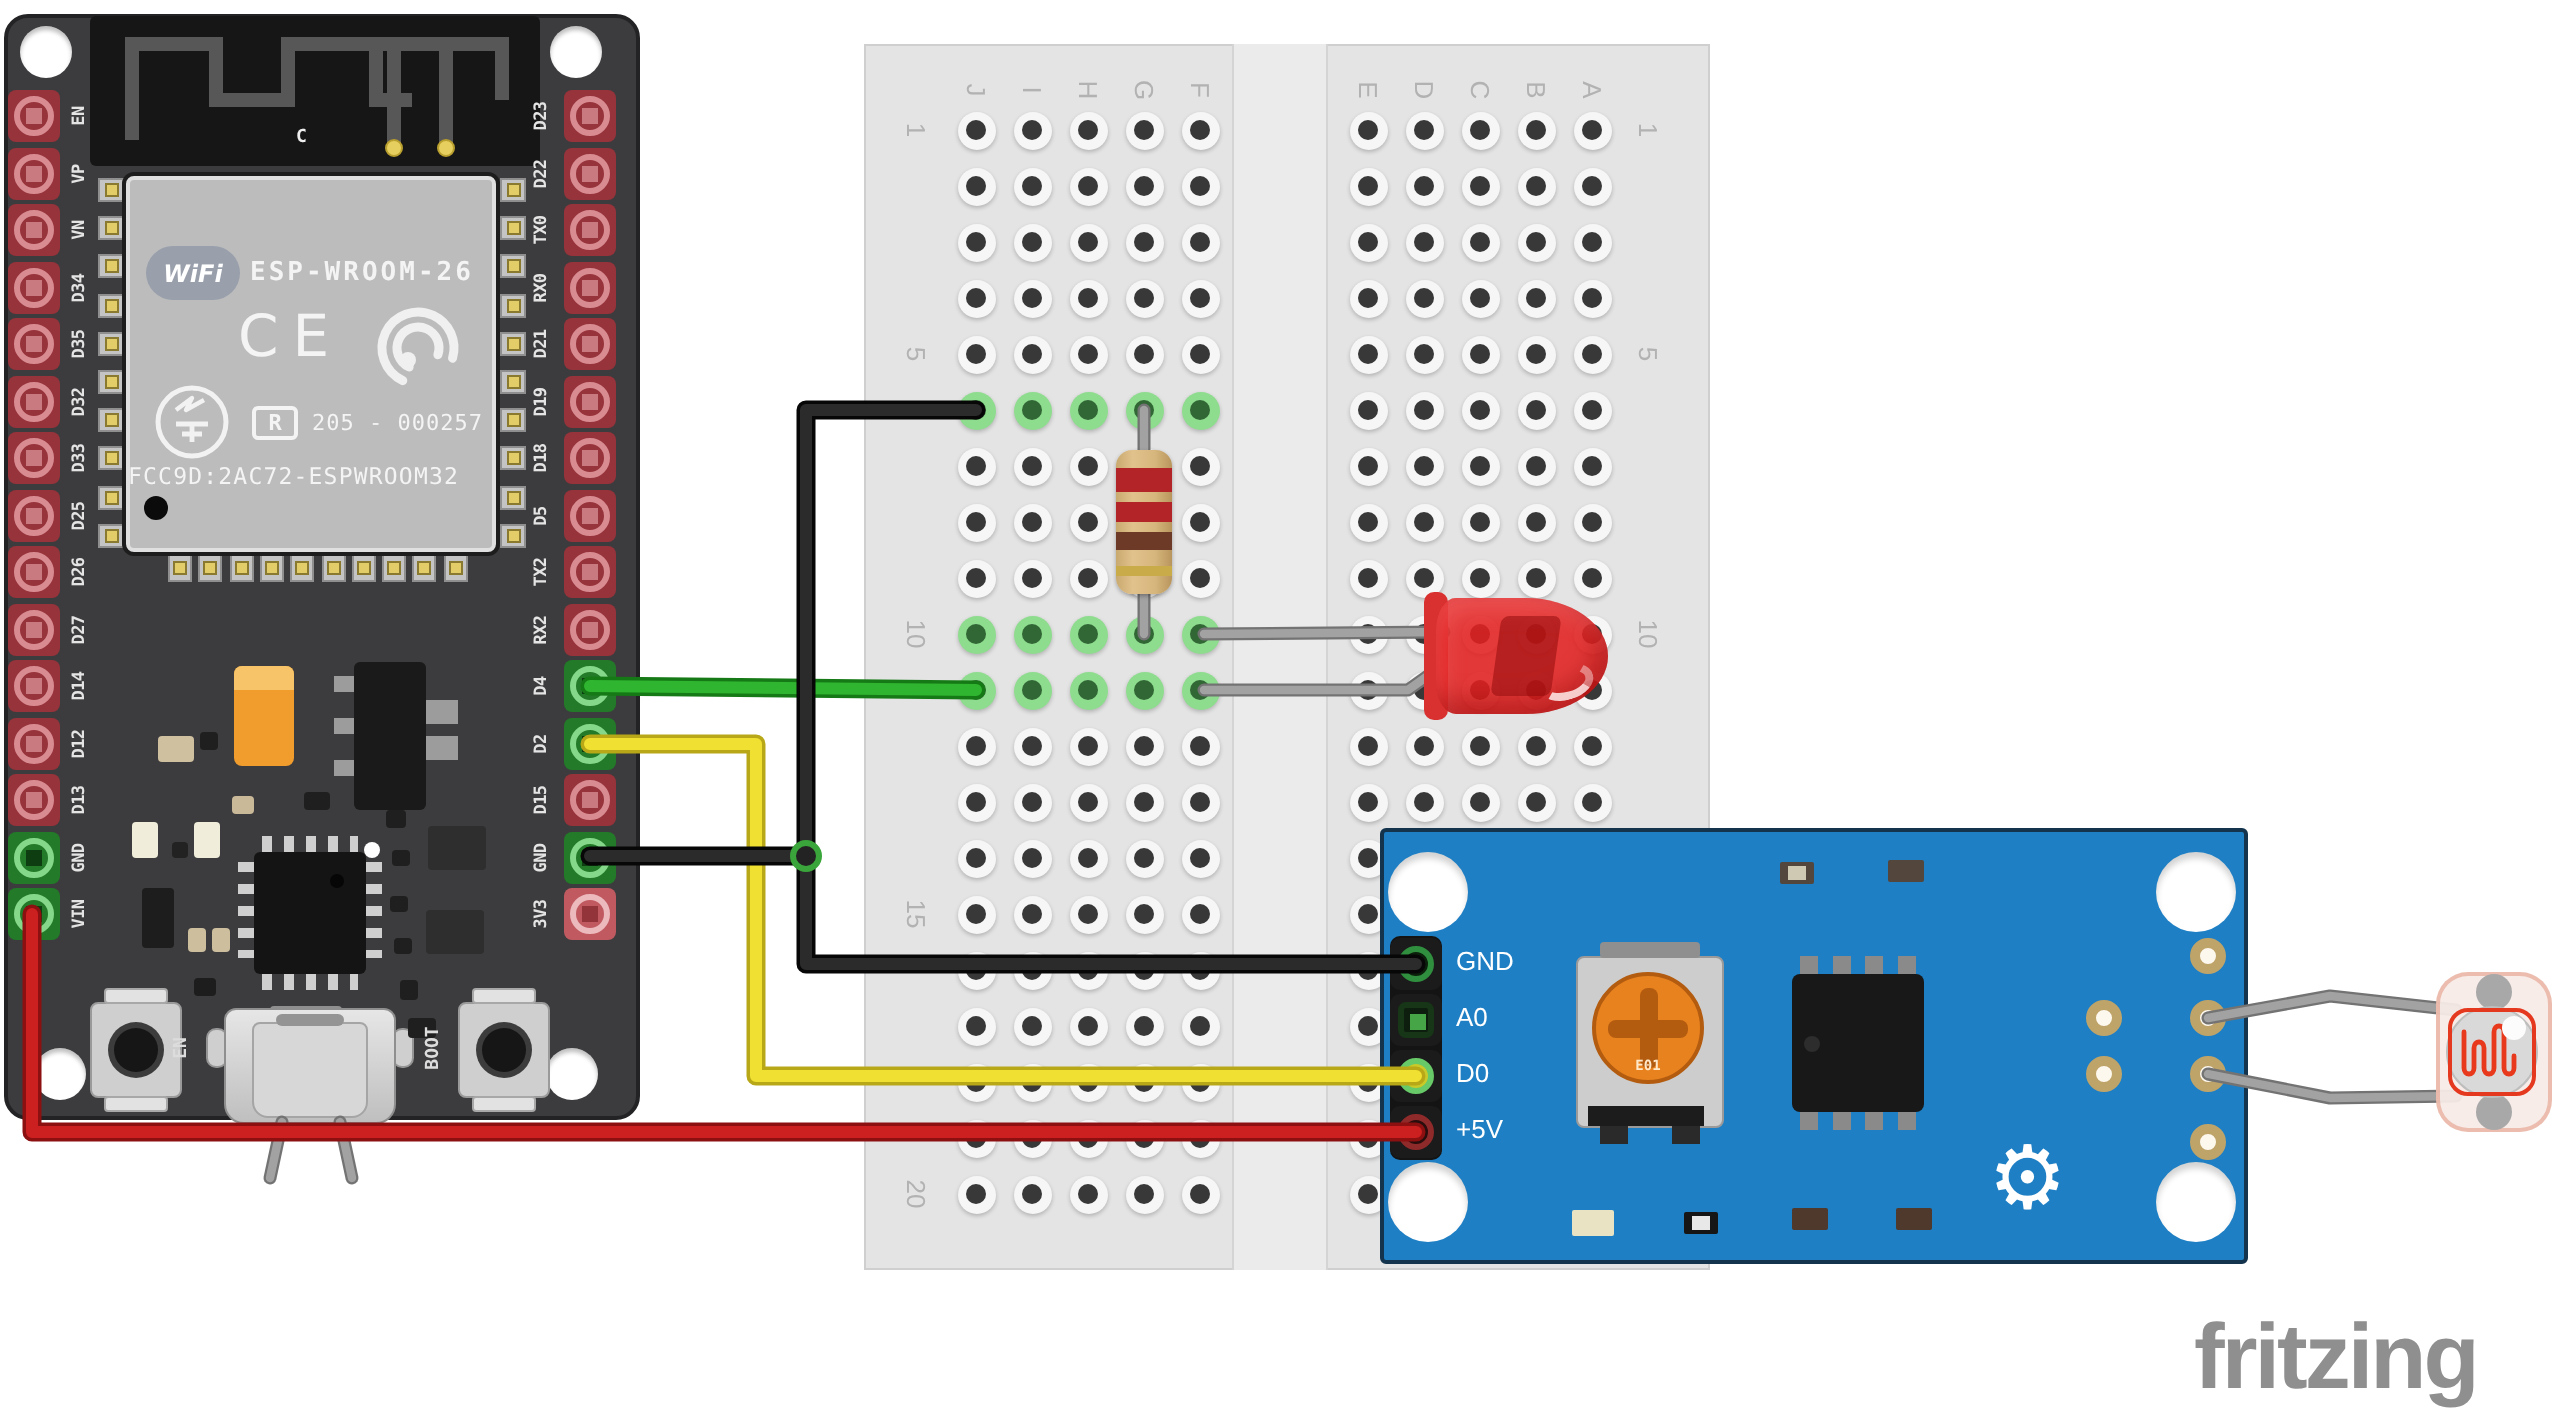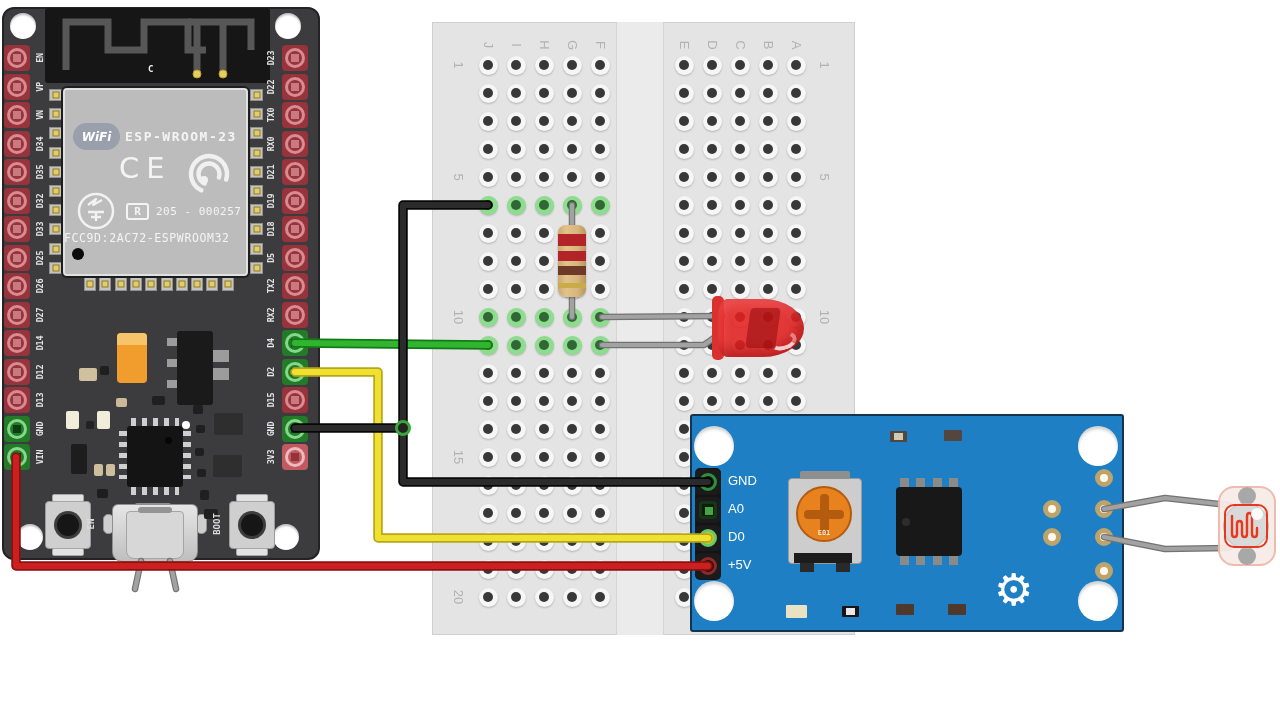--- a/index.html
+++ b/index.html
@@ -194,21 +194,21 @@
       <path d="M143,14 L206,14 L206,42" fill="none" stroke="#575757" stroke-width="7"></path>
       <path d="M152,14 L152,64 M178,14 L178,64" fill="none" stroke="#575757" stroke-width="7"></path>
       <circle cx="152" cy="66" r="4" fill="#e6cf5e" stroke="#b99f2e"></circle>
       <circle cx="178" cy="66" r="4" fill="#e6cf5e" stroke="#b99f2e"></circle>
     </svg>
   </div>
   <div class="abs" id="antenna-label">C</div>
 
   <div class="abs" id="esp-shield"></div>
   <div id="wifi-badge">WiFi</div>
-  <div class="shtext" id="txt-model">ESP-WROOM-23</div>
+  <div class="shtext" id="txt-model">ESP-WROOM-26</div>
   <div class="shtext" id="txt-ce">CE</div>
   <svg class="logo-svg" style="left:184px;top:149px" width="50" height="50">
     <circle cx="25" cy="25" r="18" fill="none" stroke="#f0f0f0" stroke-width="4.5" stroke-dasharray="82 31" transform="rotate(115 25 25)" stroke-linecap="round"></circle>
     <circle cx="25" cy="25" r="10.5" fill="none" stroke="#f0f0f0" stroke-width="4.5" stroke-dasharray="48 22" transform="rotate(115 25 25)" stroke-linecap="round"></circle>
     <circle cx="20" cy="31" r="4" fill="#f0f0f0"></circle>
   </svg>
   <svg class="logo-svg" style="left:75px;top:190px" width="42" height="42">
     <circle cx="21" cy="21" r="17" fill="none" stroke="#f2f2f2" stroke-width="2.5"></circle>
     <path d="M13,15 L21,9 L18,15 L27,10" fill="none" stroke="#f2f2f2" stroke-width="2.2" stroke-linejoin="round"></path>
     <path d="M13,22 L29,22 M21,22 L21,31 M16,27 L26,27" fill="none" stroke="#f2f2f2" stroke-width="2.4"></path>
@@ -293,20 +293,21 @@
   <div class="abs" id="ldr-body"></div>
   <div class="ldr-tab" id="ldr-tab-t"></div>
   <div class="ldr-tab" id="ldr-tab-b"></div>
   <div class="abs" id="ldr-circle"></div>
   <div class="abs" id="ldr-square"></div>
   <svg class="abs" id="ldr-squiggle" width="44" height="44">
     <path d="M8,12 L8,30 C8,34 13,34 13,30 L13,20 C13,16 18,16 18,20 L18,30 C18,34 23,34 23,30 L23,12 C23,8 28,8 28,12 L28,30 C28,34 33,34 33,30 L33,24" fill="none" stroke="#e8391c" stroke-width="2.4" stroke-linecap="round"></path>
   </svg>
   <div class="abs" id="ldr-dot"></div>
 
+  <div class="abs" id="fritzing-text">fritzing</div>
 
 <div class="pad normal" style="left: 4px; top: 45px;">
       <div class="ring"></div>
       <div class="ctr"></div>
     </div>
     <div class="vlabel ccw pinlabel" style="left: 40px; top: 58px;">EN</div>
     <div class="pad normal" style="left: 4px; top: 73.5px;">
       <div class="ring"></div>
       <div class="ctr"></div>
     </div>

